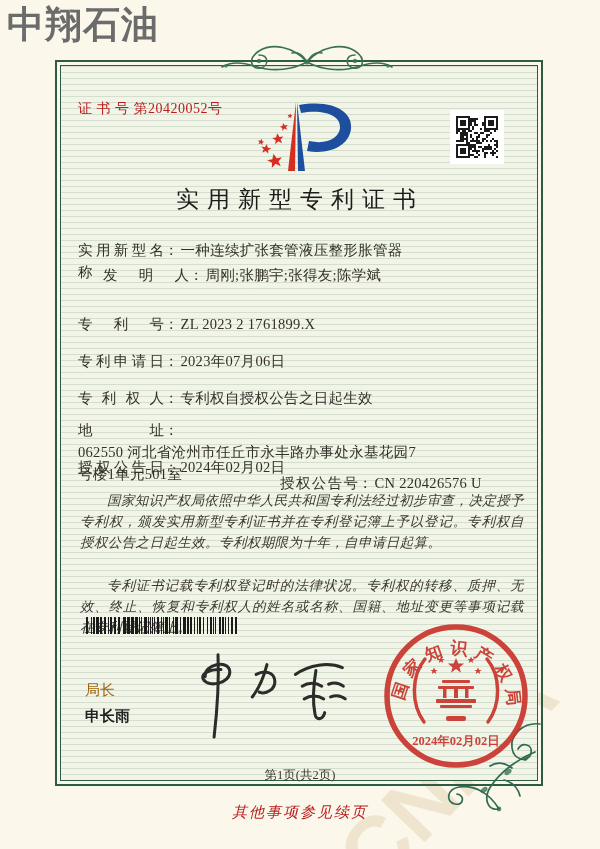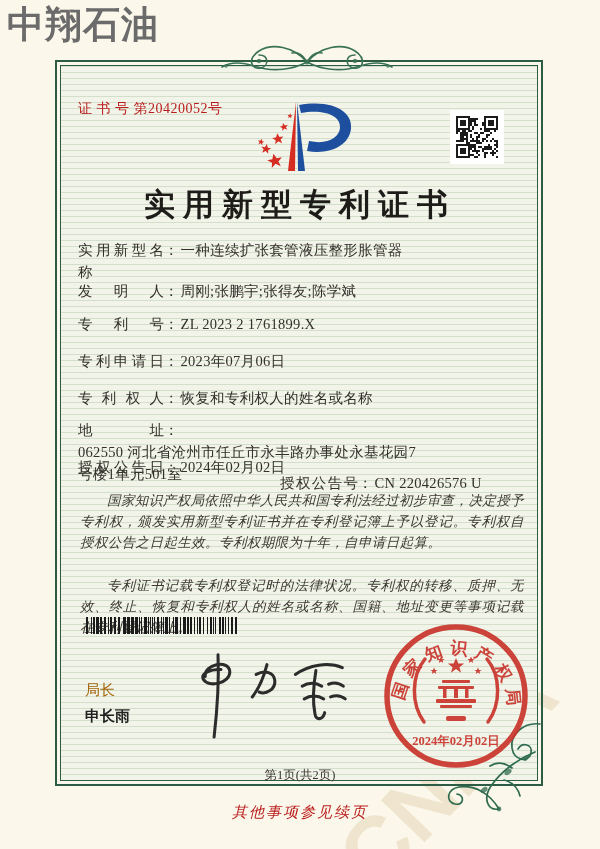--- a/index.html
+++ b/index.html
@@ -43,29 +43,29 @@
   .flourish{position:absolute;pointer-events:none;}
   .flourish-top{left:214px;top:40px;width:186px;height:44px;}
   .flourish-corner{left:438px;top:714px;width:108px;height:112px;}
   
   .cert-number{position:absolute;left:78px;top:100px;font-size:14px;letter-spacing:.5px;color:#b91c1c;}
   .emblem{position:absolute;left:247px;top:99px;width:112px;height:77px;}
   .qr-box{position:absolute;left:450px;top:110px;width:54px;height:54px;background:#fff;
           display:flex;align-items:center;justify-content:center;}
   .doc-title{
     position:absolute;left:0;right:0;top:184px;text-align:center;
-    font-size:31px;font-weight:bold;letter-spacing:8px;color:#1e1c19;
+    font-size:23px;font-weight:normal;letter-spacing:8px;color:#1e1c19;
   }
   
   .frow{position:absolute;left:78px;width:452px;font-size:14.5px;color:#33302a;line-height:22px;}
   .flabel{display:inline-block;width:86px;text-align:justify;text-align-last:justify;vertical-align:top;}
   .fcolon{display:inline-block;vertical-align:top;margin-right:2px;}
   .fvalue{vertical-align:top;letter-spacing:.3px;}
   .fvalue-wrap{display:inline-block;width:352px;vertical-align:top;}
-  .row-name{top:239px;} .row-inventors{top:280px;} .row-patentno{top:313px;}
+  .row-name{top:239px;} .row-inventors{top:264px;margin-left:25px;} .row-patentno{top:313px;}
   .row-filing{top:350px;} .row-patentee{top:387px;} .row-address{top:419px;}
   .row-grant{top:456px;}
   .fpair2{position:absolute;left:202px;top:0;margin-top:16px;}
   .flabel2{display:inline-block;width:78px;text-align:justify;text-align-last:justify;vertical-align:top;}
   
   .body-text{
     position:absolute;left:80px;top:490px;width:444px;
     font-size:13.5px;line-height:21px;font-style:italic;
     color:#3c3831;text-align:justify;letter-spacing:.4px;
   }
@@ -393,21 +393,21 @@
   <div class="frow row-inventors">
     <span class="flabel">发明人</span><span class="fcolon">：</span><span class="fvalue">周刚;张鹏宇;张得友;陈学斌</span>
   </div>
   <div class="frow row-patentno">
     <span class="flabel">专利号</span><span class="fcolon">：</span><span class="fvalue">ZL 2023 2 1761899.X</span>
   </div>
   <div class="frow row-filing">
     <span class="flabel">专利申请日</span><span class="fcolon">：</span><span class="fvalue">2023年07月06日</span>
   </div>
   <div class="frow row-patentee">
-    <span class="flabel">专利权人</span><span class="fcolon">：</span><span class="fvalue">恢复和专利权人的姓名或名称</span>
+    <span class="flabel">专利权人</span><span class="fcolon">：</span><span class="fvalue">专利权自授权公告之日起生效</span>
   </div>
   <div class="frow row-address">
     <span class="flabel">地址</span><span class="fcolon">：</span><span class="fvalue fvalue-wrap">062550 河北省沧州市任丘市永丰路办事处永基花园7号楼1单元501室</span>
   </div>
   <div class="frow row-grant">
     <span class="flabel">授权公告日</span><span class="fcolon">：</span><span class="fvalue">2024年02月02日</span>
     <span class="fpair2">
       <span class="flabel2">授权公告号</span><span class="fcolon">：</span><span class="fvalue">CN 220426576 U</span>
     </span>
   </div>

